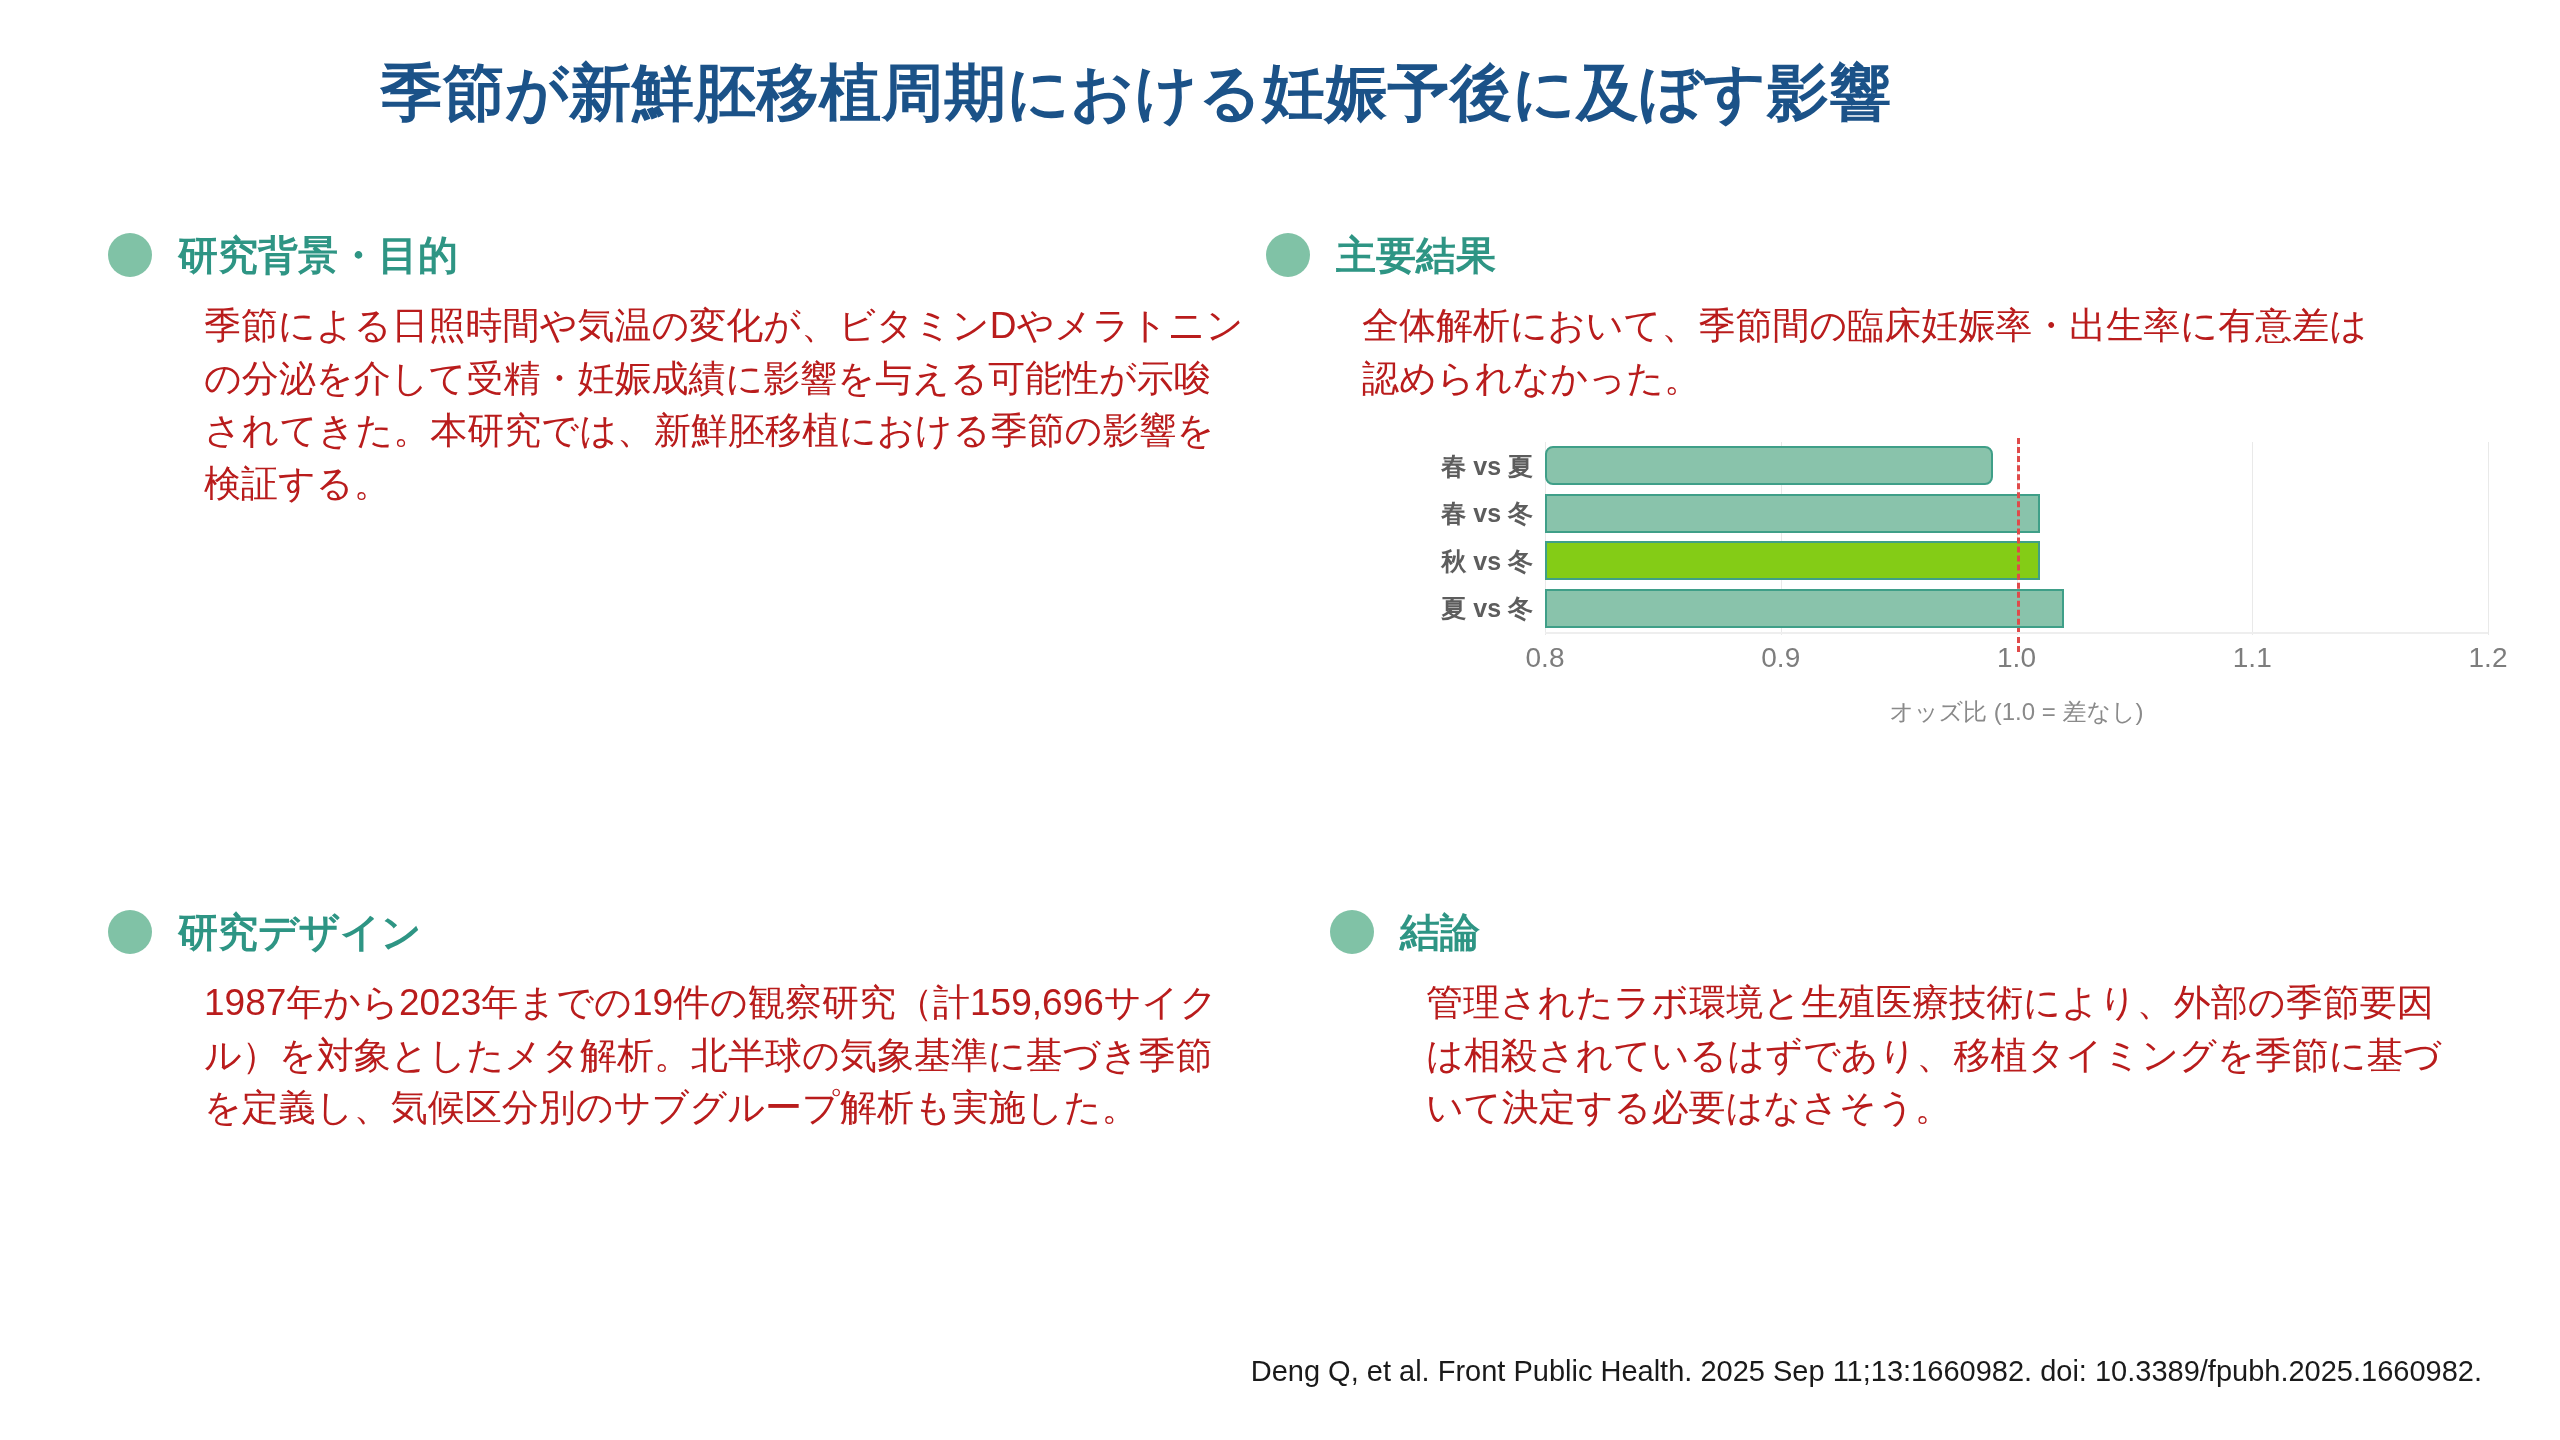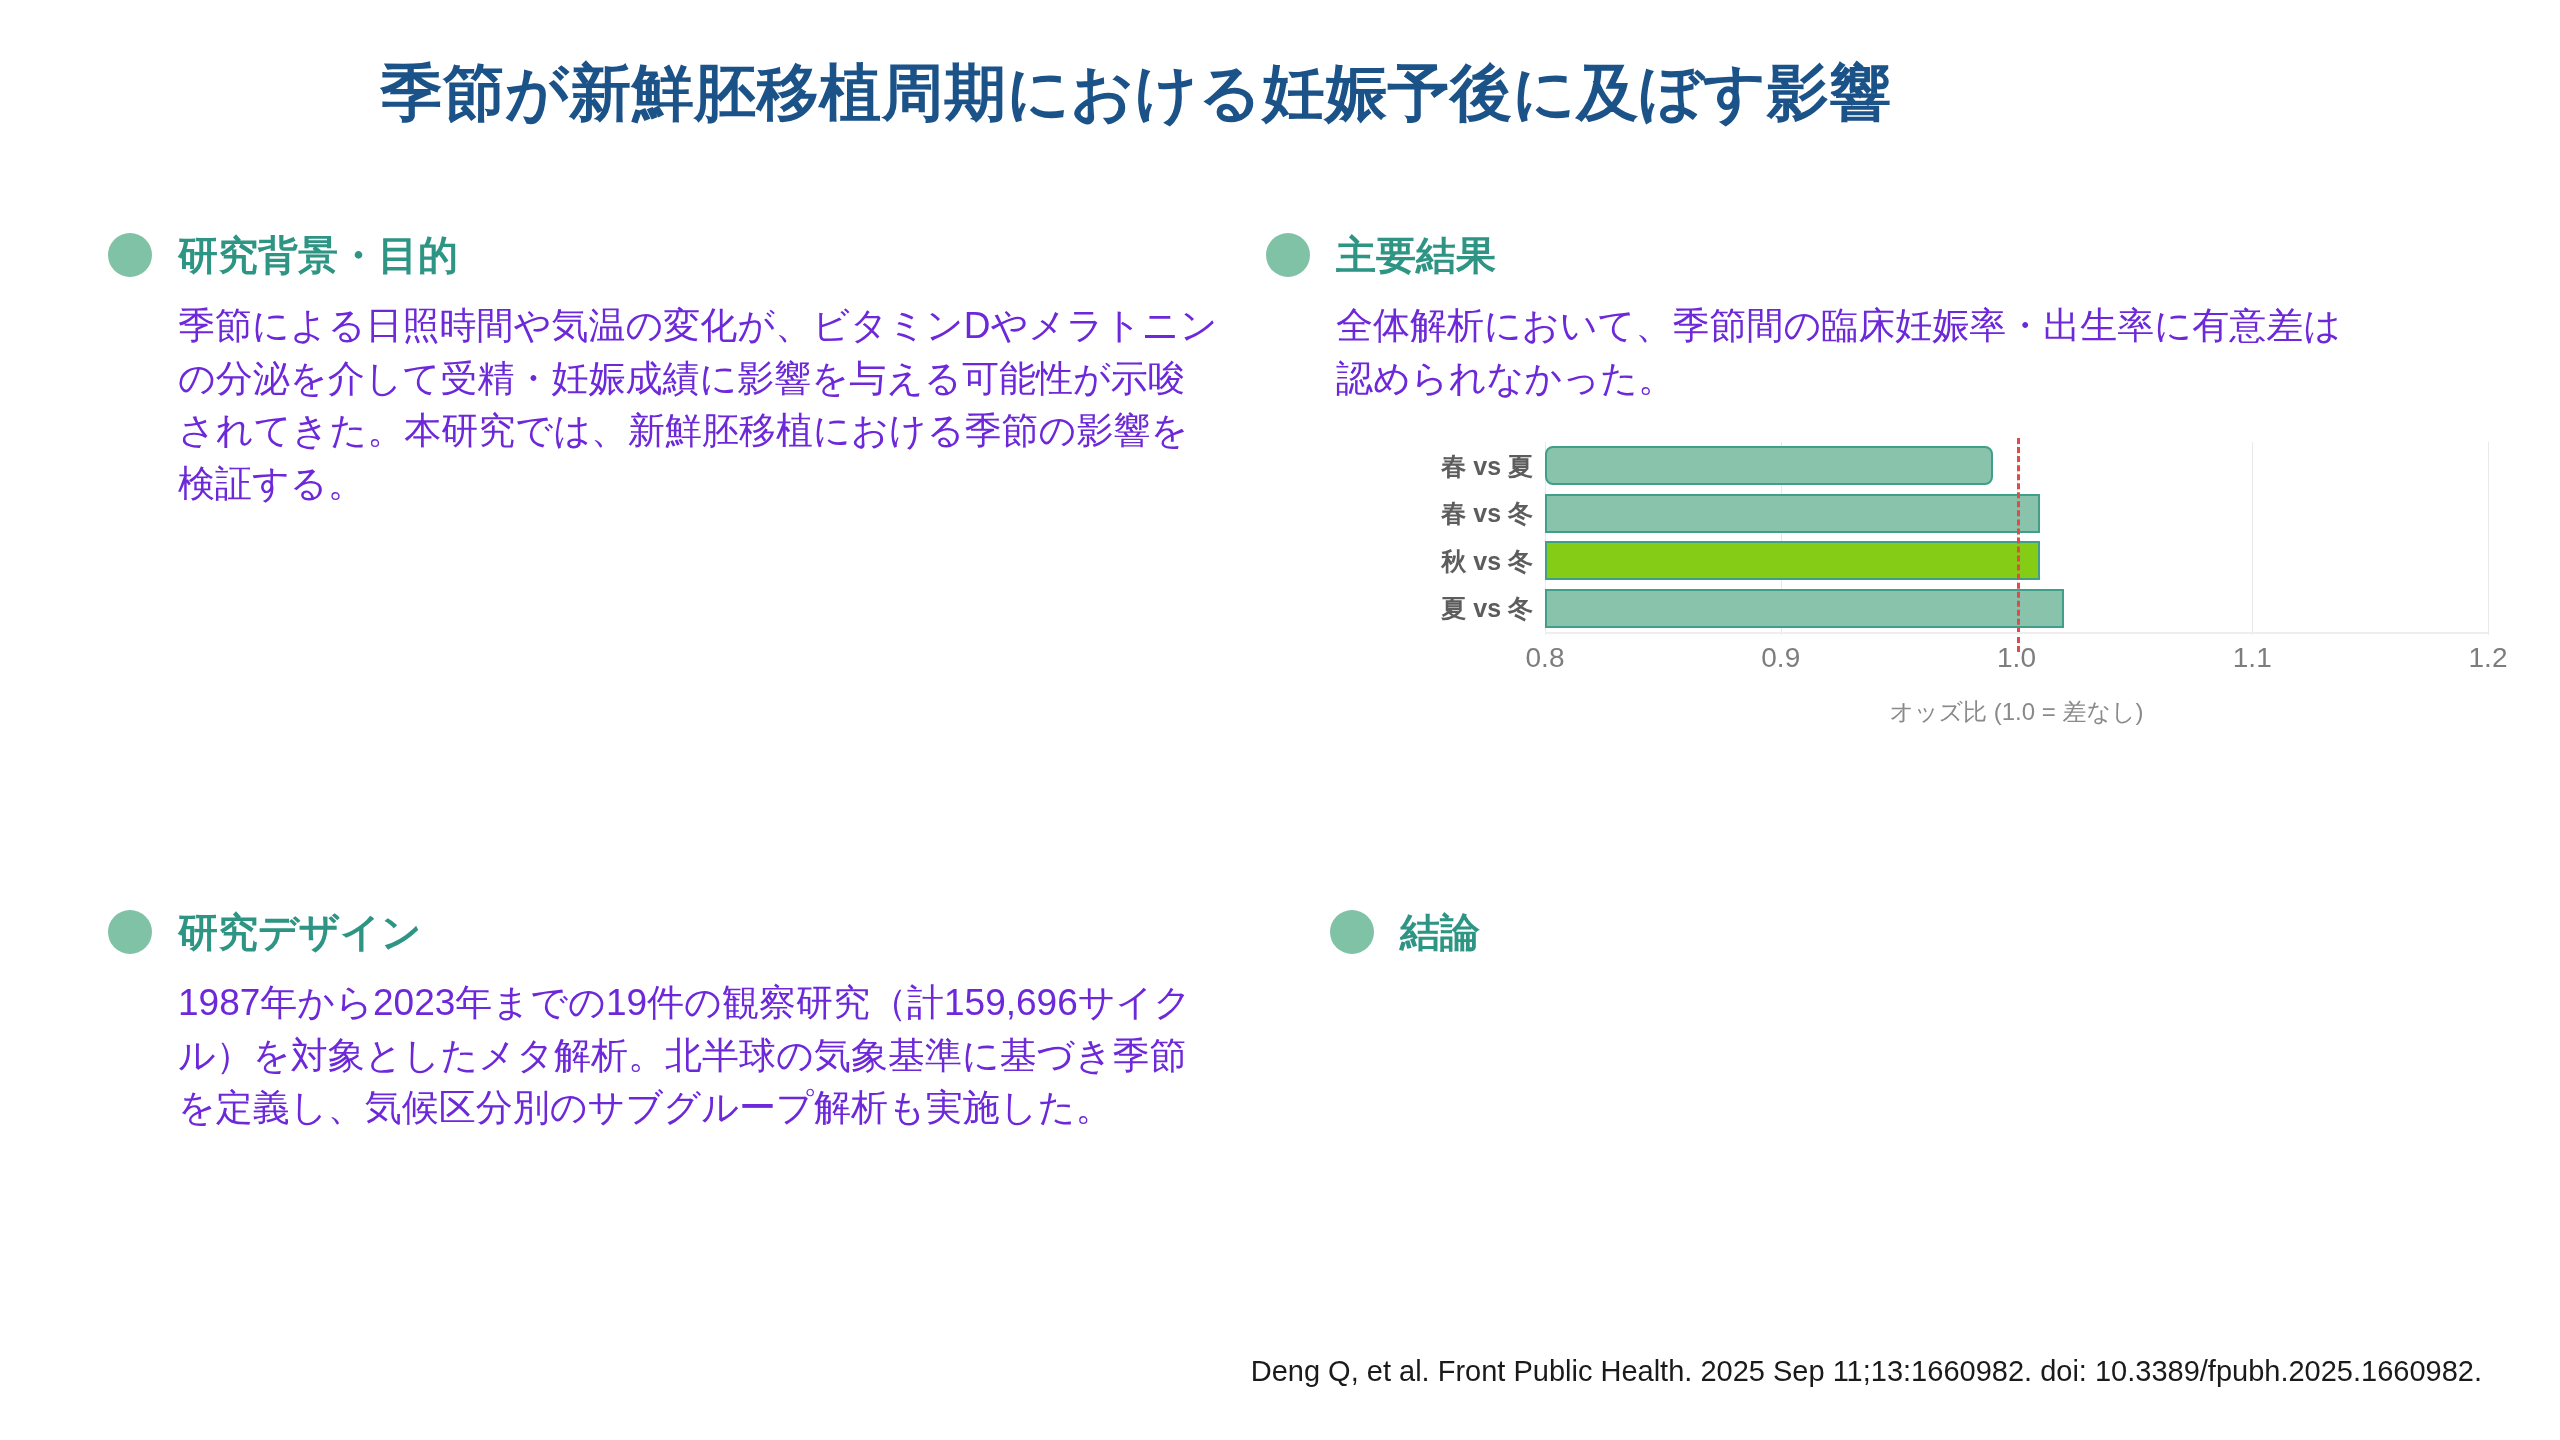--- a/index.html
+++ b/index.html
@@ -57,24 +57,24 @@
   .section-title {
     font-size: 40px;
     font-weight: bold;
     color: #2e9584;
     line-height: 1;
     white-space: nowrap;
   }
 
   .section-body {
     margin-top: 18px;
-    margin-left: 70px;
+    margin-left: 96px;
     font-size: 37px;
     line-height: 1.42;
-    color: #6d28d9;
+    color: #b91c1c;
     letter-spacing: 0px;
     max-width: 1040px;
   }
 
   
   .chart-wrap {
     position: absolute;
     left: 1390px;
     top: 430px;
     width: 1110px;
@@ -235,15 +235,16 @@
     <span class="section-title">研究デザイン</span>
   </div>
   <div class="section-body">1987年から2023年までの19件の観察研究（計159,696サイクル）を対象としたメタ解析。北半球の気象基準に基づき季節を定義し、気候区分別のサブグループ解析も実施した。</div>
 </div>
 
 <div class="quadrant q-br">
   <div class="section-head">
     <span class="bullet-dot"></span>
     <span class="section-title">結論</span>
   </div>
+  <div class="section-body">管理されたラボ環境と生殖医療技術により、外部の季節要因は相殺されているはずであり、移植タイミングを季節に基づいて決定する必要はなさそう。</div>
 </div>
 
 <div class="citation">Deng Q, et al. Front Public Health. 2025 Sep 11;13:1660982. doi: 10.3389/fpubh.2025.1660982.</div>
 
 </body></html>

